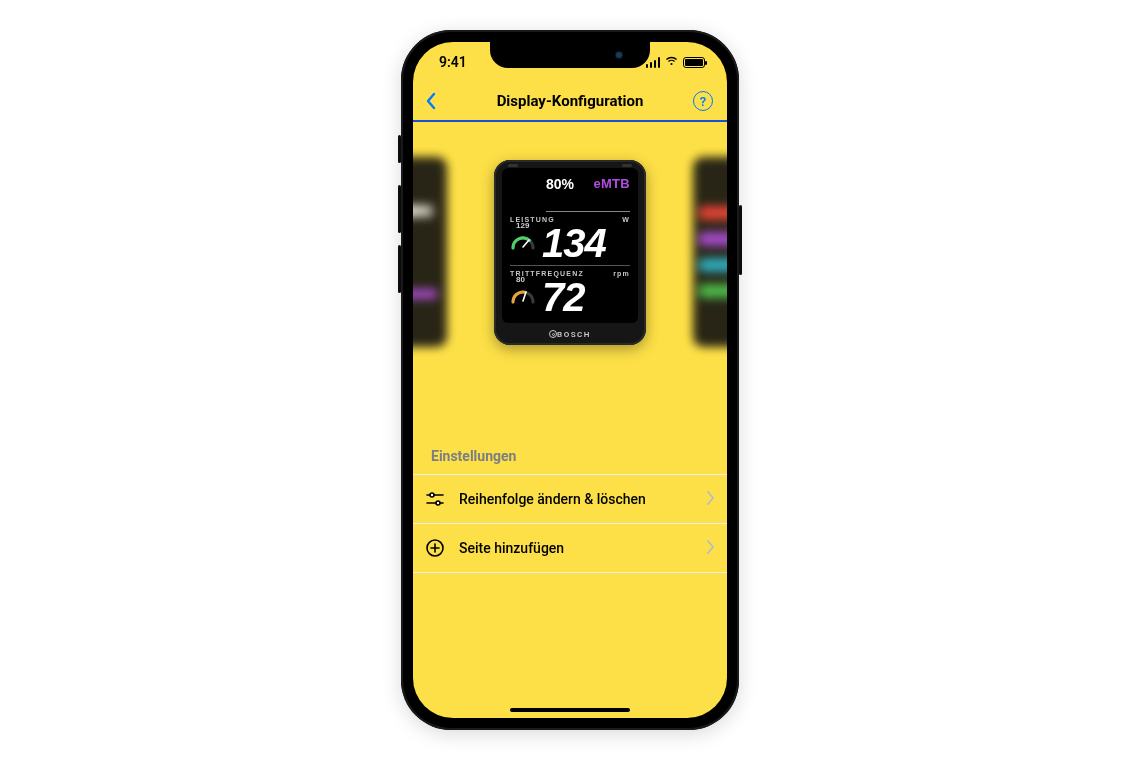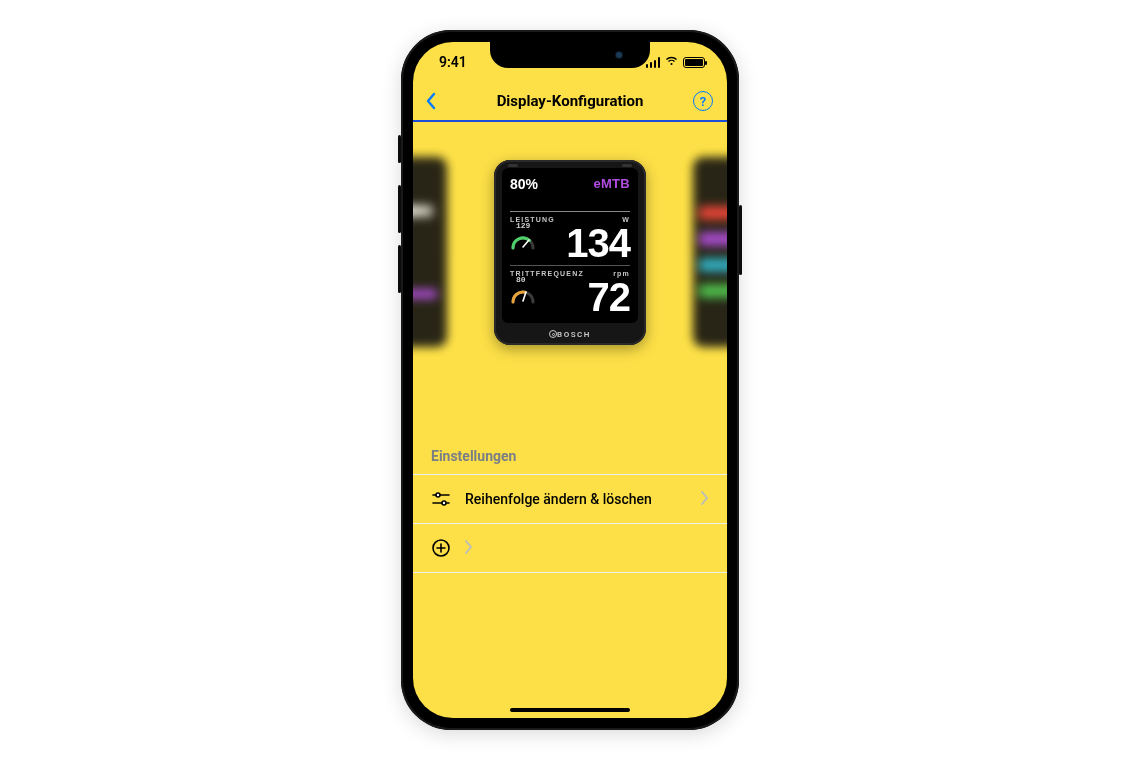--- a/index.html
+++ b/index.html
@@ -171,29 +171,29 @@
   .device::after{
     content:"";position:absolute;top:4px;right:14px;width:10px;height:3px;background:#333;border-radius:2px;
   }
   .disp {
     background:#000;
     border-radius: 6px;
     padding: 8px 8px 6px;
     color:#fff;
     font-family: Arial, Helvetica, sans-serif;
   }
-  .disp-top{ display:flex; justify-content:space-between; align-items:flex-start; border-bottom:1.5px solid #888;padding-bottom:19px;}
+  .disp-top{ display:flex; justify-content:space-between; align-items:flex-start; border-bottom:1.5px solid #888;padding-bottom:19px;margin-left:36px;}
   .disp-top .bat{ font-size:14px; font-weight:700; }
   .disp-top .mode{ font-size:13px; font-weight:800; color:#b04de0; letter-spacing:.3px;}
   .metric{ margin-top:4px; }
   .metric .mh{ display:flex; justify-content:space-between; font-size:7px; letter-spacing:1.2px; color:#c7c7c7; font-weight:700;}
   .metric .row{ display:flex; align-items:center; gap:6px; }
-  .metric .big{ font-size:40px; font-weight:800; line-height:1; text-align:right; flex:1; letter-spacing:-1px;}
+  .metric .big{ font-size:40px; font-weight:800; line-height:1; flex:1; letter-spacing:-1px;font-style:italic;}
   .gauge{ position:relative; }
-  .gauge .gv{ position:absolute; top:-9px; left:6px; font-size:8px; color:#d0d0d0; font-weight:700;font-family:Liberation Mono, monospace;}
+  .gauge .gv{ position:absolute; top:-9px; left:6px; font-size:8px; color:#d0d0d0; font-weight:700;}
   .disp .hr{ height:1px;background:#555;margin-top:2px;}
   .brand{
     text-align:center;color:#c9c9c9;font-size:8px;letter-spacing:1.5px;margin-top:7px;font-weight:600;
     display:flex;align-items:center;justify-content:center;
   }
   .brand .ring{width:8px;height:8px;border:1px solid #c9c9c9;border-radius:50%;position:relative;}
   .brand .ring::after{content:"";position:absolute;inset:1.5px;border:1px solid #c9c9c9;border-radius:50%;}
 
   .page-counter{
     text-align:center; font-size:11px; color:#000; font-weight:600; margin-top:12px;
@@ -201,21 +201,21 @@
 
   
   .settings-list{ margin-top:4px; }
   .settings-list .sec-title{
     padding: 62px 18px 10px;
     font-size:14px; font-weight:700; color:#7a7f85;
     border-bottom:1px solid #eee;
   }
   .li{
     display:flex; align-items:center; gap:14px;
-    padding: 14px 18px;
+    padding: 14px 12px;
     border-bottom:1px solid #eee;
     color:#000;
   }
   .li .icon{ width:20px; height:20px; display:flex;align-items:center;justify-content:center; flex:0 0 20px;}
   .li .label{ flex:1; font-size:14px; font-weight:500; }
   .li .chev{ color:#b8bcc1; }
 
 </style>
 </head>
 <body>
@@ -352,20 +352,21 @@
 
 
       <div class="li">
         <span class="icon">
           <svg width="20" height="20" viewBox="0 0 20 20" stroke="#000" stroke-width="1.6" fill="none" stroke-linecap="round">
             <circle cx="10" cy="10" r="8"></circle>
               <line x1="10" y1="6" x2="10" y2="14"></line>
               <line x1="6" y1="10" x2="14" y2="10"></line>
           </svg>
         </span>
+        <span class="label">Seite hinzufügen</span>
         <span class="chev">
           <svg width="8" height="14" viewBox="0 0 8 14">
               <path d="M1 1l5 6-5 6" stroke="#b8bcc1" stroke-width="1.8" fill="none" stroke-linecap="round" stroke-linejoin="round"></path>
             </svg>
         </span>
       </div>
     </div>
 
     <div class="home-indicator"></div>
   </div>

